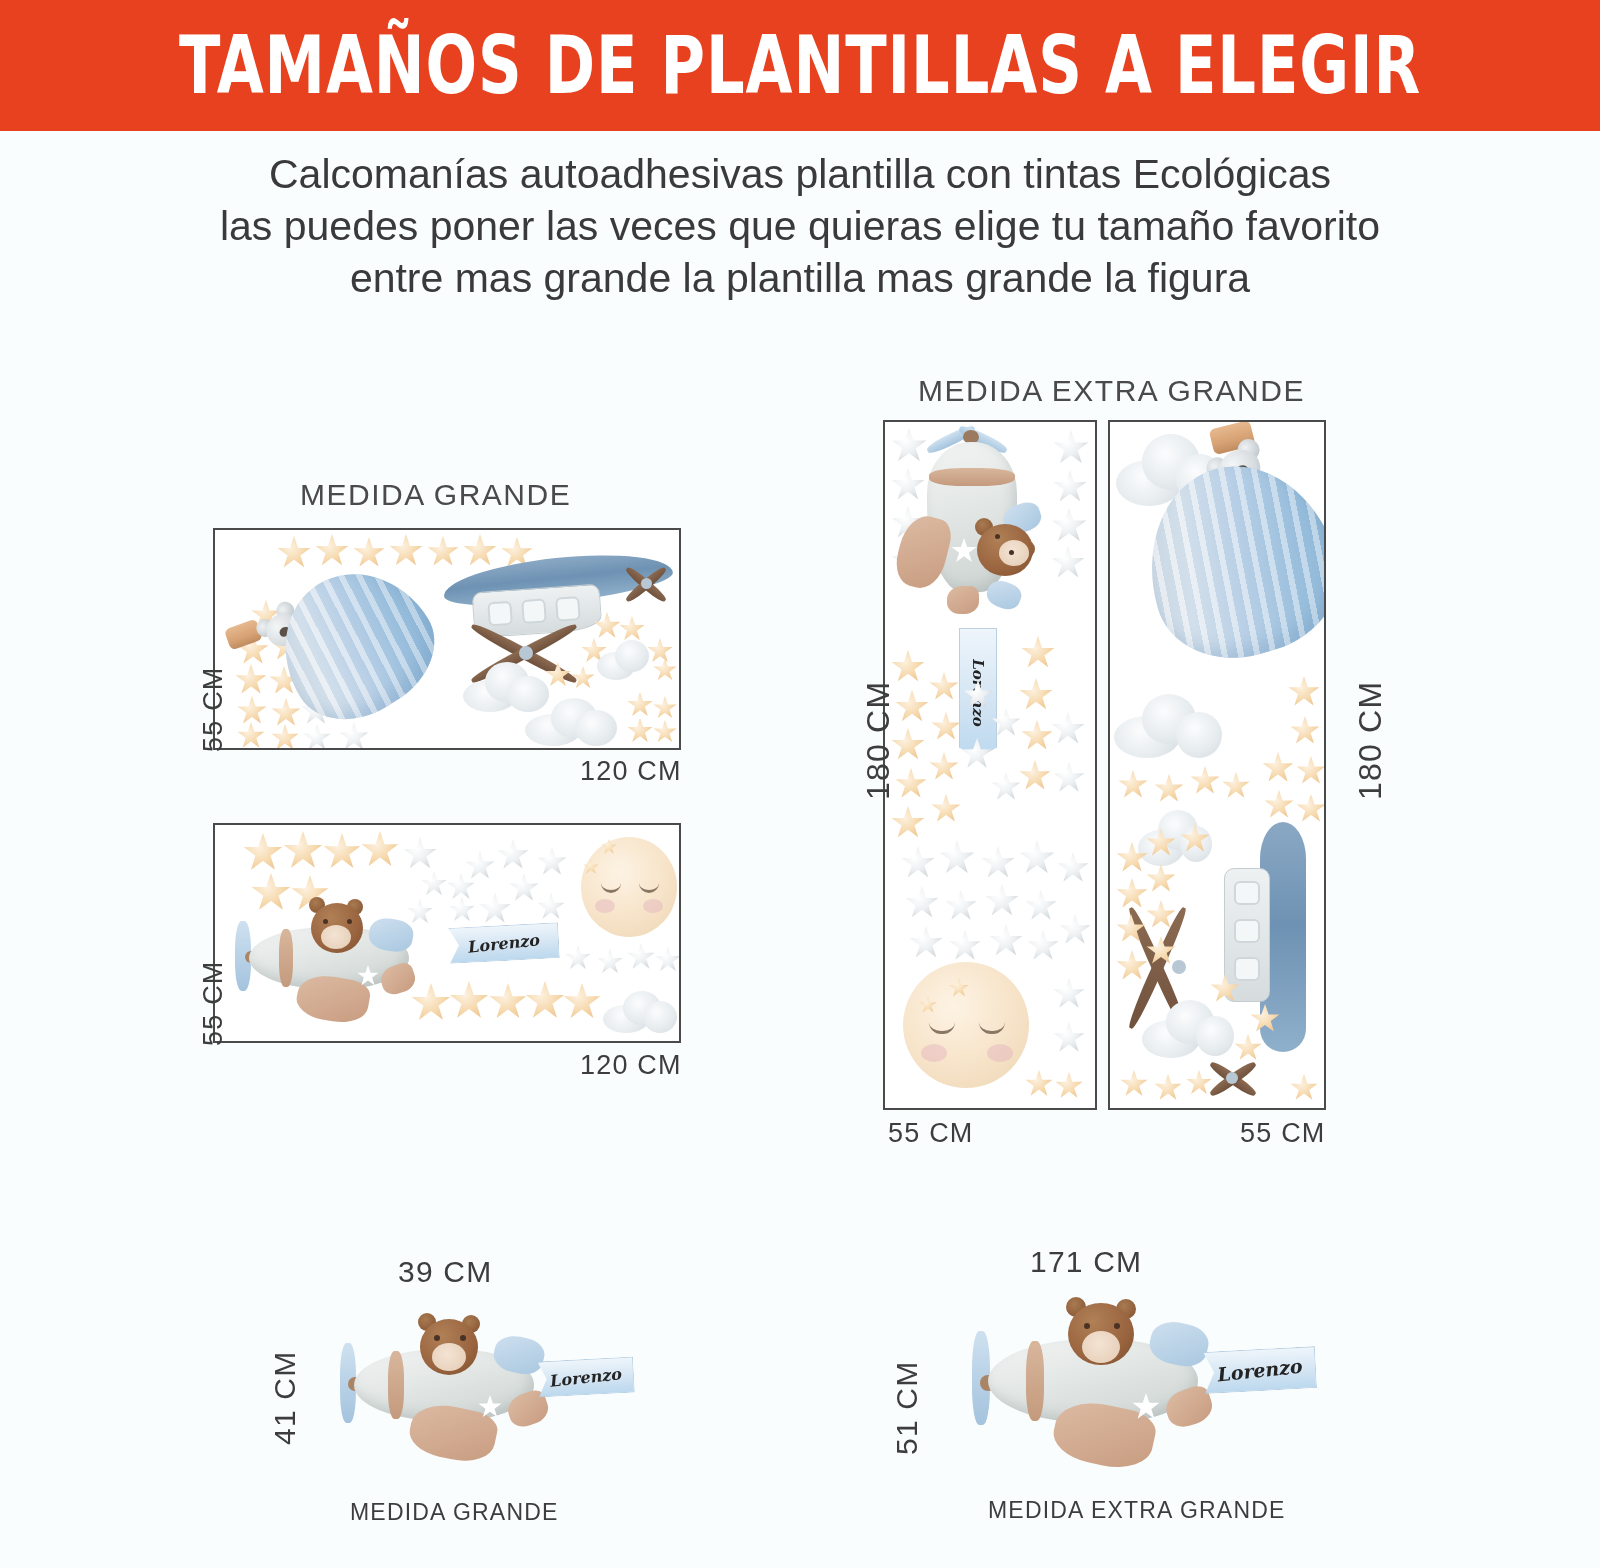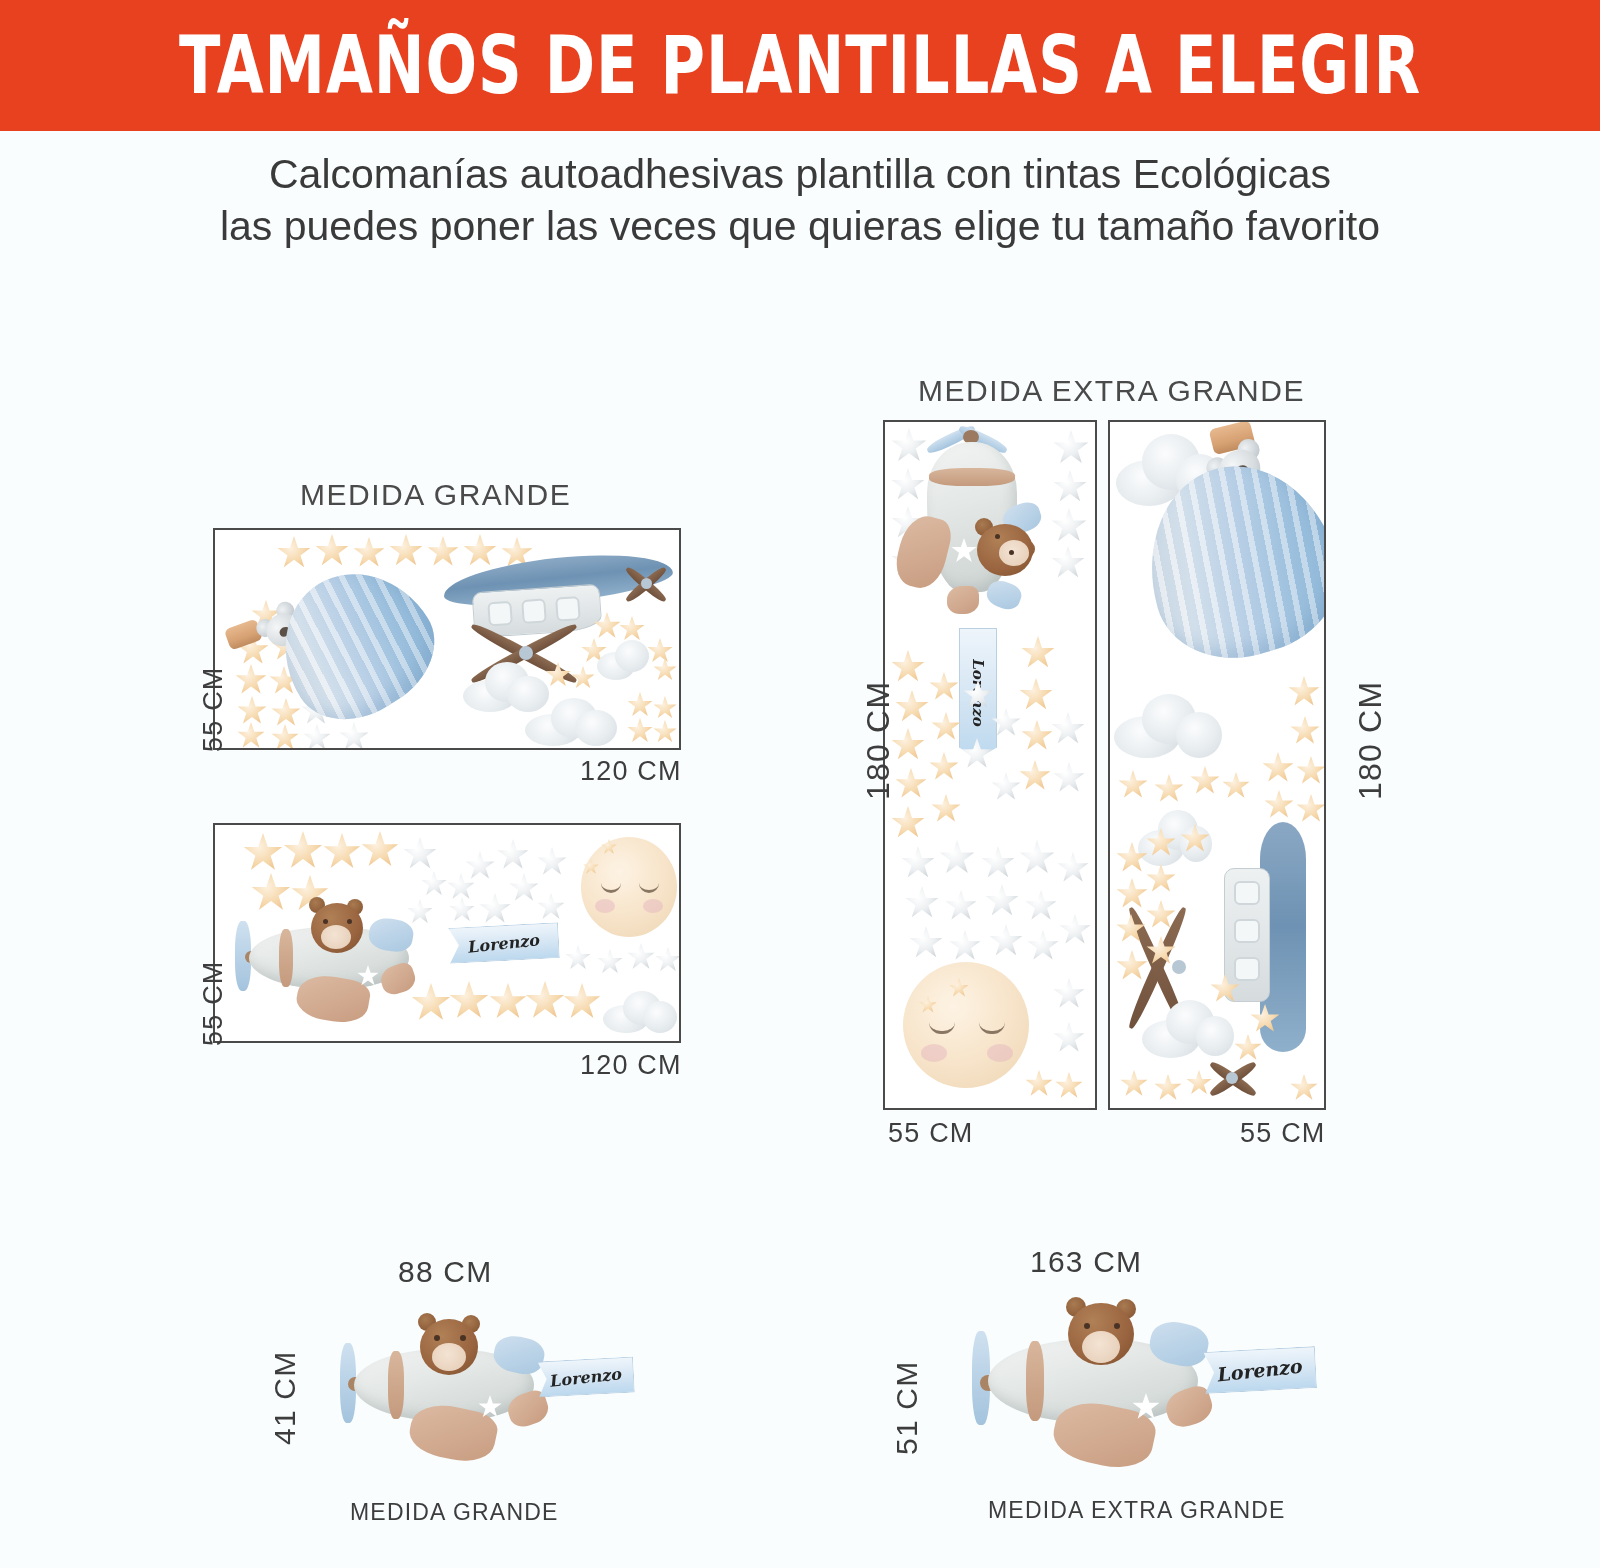--- a/index.html
+++ b/index.html
@@ -207,20 +207,21 @@
 </head>
 <body>
 
 <div class="banner">
   <div class="banner-title">TAMAÑOS DE PLANTILLAS A ELEGIR</div>
 </div>
 
 <div class="subtitle">
   <div>Calcomanías autoadhesivas plantilla con tintas Ecológicas</div>
   <div>las puedes poner las veces que quieras elige tu tamaño favorito</div>
+  <div>entre mas grande la plantilla mas grande la figura</div>
 </div>
 
 <div class="sec-title" id="title-grande">MEDIDA GRANDE</div>
 <div class="sec-title" id="title-xgrande">MEDIDA EXTRA GRANDE</div>
 
 <div class="panel" style="left:213px; top:528px; width:468px; height:222px;">
 
   <div class="star gold" style="left:62px;  top:6px;  width:34px; height:34px;"></div>
   <div class="star gold" style="left:100px; top:4px;  width:34px; height:34px;"></div>
   <div class="star gold" style="left:138px; top:7px;  width:32px; height:32px;"></div>
@@ -537,21 +538,21 @@
 
   <div class="star gold" style="left:10px;  top:648px; width:28px; height:28px;"></div>
   <div class="star gold" style="left:44px;  top:652px; width:28px; height:28px;"></div>
   <div class="star gold" style="left:76px;  top:648px; width:26px; height:26px;"></div>
   <div class="star gold" style="left:180px; top:652px; width:28px; height:28px;"></div>
 </div>
 <div class="dim vert big" style="left:1352px; top:800px;">180 CM</div>
 <div class="dim" style="left:1240px; top:1118px;">55 CM</div>
 
 <div style="position:absolute; left:250px; top:1255px; width:420px; height:290px;">
-  <div class="dim" style="left:148px; top:0px; font-size:30px;">88 CM</div>
+  <div class="dim" style="left:148px; top:0px; font-size:30px;">39 CM</div>
   <div class="dim vert" style="left:18px; top:190px; font-size:30px;">41 CM</div>
 
   <div style="position:absolute; left:68px; top:60px; width:310px; height:150px;">
     <div class="prop-blade blue" style="left:22px; top:28px; width:16px; height:80px; border-radius:40%;"></div>
     <div class="prop-hub" style="left:30px; top:62px; width:14px; height:14px; background:#a98465;"></div>
     <div class="plane-body" style="left:36px; top:34px; width:180px; height:72px;"></div>
     <div class="plane-stripe" style="left:70px; top:36px; width:16px; height:68px;"></div>
     <div class="wing-blue" style="left:110px; top:14px; width:46px; height:34px; transform:rotate(-16deg);"></div>
     <div class="wing-blue" style="left:176px; top:22px; width:50px; height:36px; transform:rotate(12deg);"></div>
     <div class="wing-brown" style="left:92px;  top:92px; width:86px; height:52px; transform:rotate(12deg);"></div>
@@ -566,21 +567,21 @@
     <div class="banner-flag" style="left:220px; top:44px; width:96px; height:36px; transform:rotate(-3deg);">
       <div class="flag-shape"></div>
       <div class="flag-text" style="font-size:16px;">Lorenzo</div>
     </div>
   </div>
 
   <div style="position:absolute; left:100px; top:244px; font-size:23px; letter-spacing:1.2px; color:#3d3d3d; white-space:nowrap;">MEDIDA GRANDE</div>
 </div>
 
 <div style="position:absolute; left:880px; top:1245px; width:460px; height:300px;">
-  <div class="dim" style="left:150px; top:0px; font-size:30px;">163 CM</div>
+  <div class="dim" style="left:150px; top:0px; font-size:30px;">171 CM</div>
   <div class="dim vert" style="left:10px; top:210px; font-size:30px;">51 CM</div>
 
   <div style="position:absolute; left:68px; top:56px; width:360px; height:170px;">
     <div class="prop-blade blue" style="left:24px; top:30px; width:18px; height:94px; border-radius:40%;"></div>
     <div class="prop-hub" style="left:32px; top:74px; width:16px; height:16px; background:#a98465;"></div>
     <div class="plane-body" style="left:40px; top:38px; width:210px; height:84px;"></div>
     <div class="plane-stripe" style="left:78px; top:40px; width:18px; height:80px;"></div>
     <div class="wing-blue" style="left:126px; top:14px; width:52px; height:38px; transform:rotate(-16deg);"></div>
     <div class="wing-blue" style="left:202px; top:22px; width:58px; height:42px; transform:rotate(12deg);"></div>
     <div class="wing-brown" style="left:106px; top:104px; width:100px; height:60px; transform:rotate(12deg);"></div>

